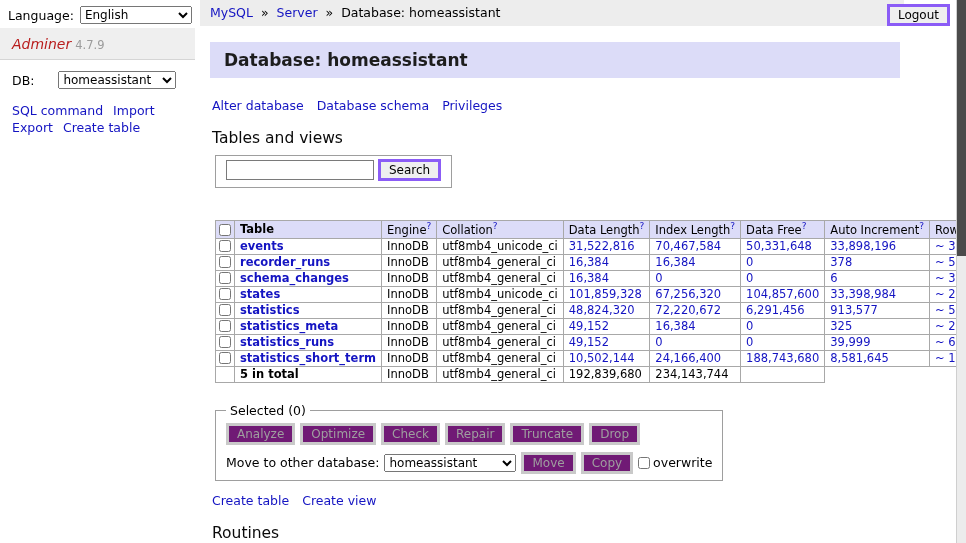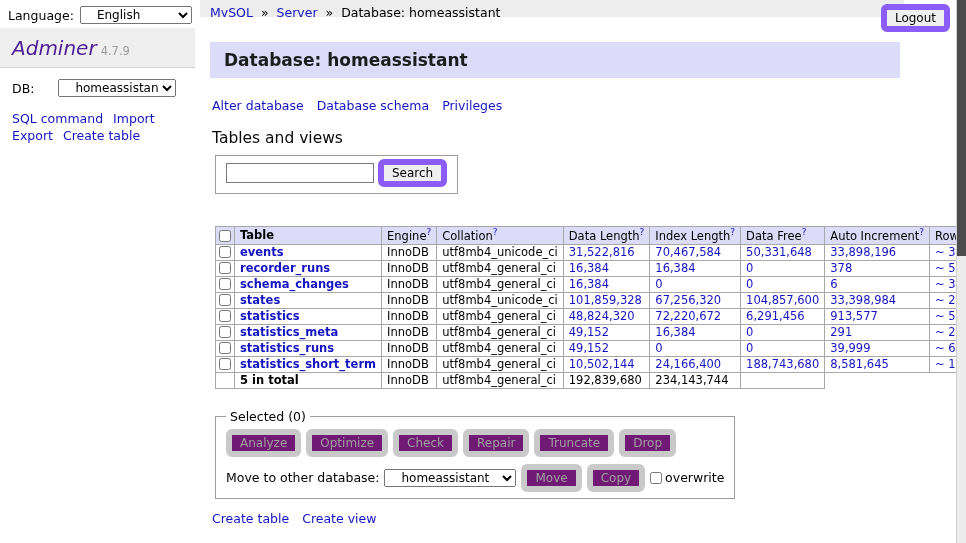--- a/index.html
+++ b/index.html
@@ -3,42 +3,42 @@
 <meta charset="utf-8">
 <style>
   html,body{margin:0;padding:0;}
   body{
     width:966px;height:543px;overflow:hidden;position:relative;
     background:#fff;color:#000;
     font-family:"DejaVu Sans","Liberation Sans",sans-serif;font-size:13px;
   }
   a{color:#1414c2;text-decoration:none;cursor:pointer;}
   p{margin:0;}
-  select{font-size:12px;font-family:inherit;padding-left:12px;}
+  select{font-size:12px;font-family:inherit;}
   .btn{
     font-size:12px;font-family:inherit;padding:1px 8px;background:#efefef;
-    border:6px solid #8b5cf6;border-radius:6px;color:#000;
+    border:3px solid #8b5cf6;border-radius:0;color:#000;
   }
   .btn[disabled]{color:#9f9f9f;border-color:#c9c9c9;background:#701a75;}
 
   
   .lang-bar{position:absolute;top:6px;left:8px;display:flex;align-items:center;gap:6px;font-size:12.5px;}
   .lang-bar select{width:112px;}
   .logout-btn{position:absolute;top:4px;right:16px;}
   .breadcrumb{
-    position:absolute;top:0;left:200px;right:62px;height:17px;line-height:25px;
+    position:absolute;top:0;left:200px;right:62px;height:26px;line-height:25px;
     background:#ededed;padding:0 10px;font-size:12.5px;white-space:nowrap;overflow:hidden;
   }
   .breadcrumb .sep{color:#000;margin:0 4px;}
   .breadcrumb .current{color:#000;}
 
   
   .sidebar{position:absolute;top:28px;left:0;width:195px;}
   .sidebar-h1{background:#efefef;border-bottom:1px solid #d5d5d5;padding:8px 12px 7px;}
-  .app-name{font-style:italic;font-size:20px;color:#4c1d95;}
+  .app-name{font-style:italic;font-size:14px;color:#b91c1c;}
   .app-version{font-size:11.5px;color:#9b9b9b;margin-left:4px;}
   .db-row{padding:11px 12px 0;display:flex;gap:24px;align-items:center;font-size:12.5px;}
   .db-row select{width:118px;}
   .side-actions{padding:13px 12px 0;font-size:12.5px;line-height:17px;}
   .side-actions a{margin-right:10px;}
   .table-list{padding:11px 12px 10px;border-bottom:1px solid #ccc;}
   .table-list a{display:block;font-size:12px;line-height:13.5px;white-space:nowrap;}
 
   
   .main{position:absolute;top:28px;left:210px;width:700px;}
@@ -226,21 +226,21 @@
 
       </tr>
         <tr>
         <td class="c-check"><input type="checkbox" style=""></td>
         <th><a href="#">statistics_meta</a></th>
         <td>InnoDB</td>
         <td>utf8mb4_general_ci</td>
         <td class="num">49,152</td>
         <td class="num">16,384</td>
         <td class="num">0</td>
-        <td class="num">291</td>
+        <td class="num">325</td>
         <td class="num">~ 244</td>
 
       </tr>
         <tr>
         <td class="c-check"><input type="checkbox" style=""></td>
         <th><a href="#">statistics_runs</a></th>
         <td>InnoDB</td>
         <td>utf8mb4_general_ci</td>
         <td class="num">49,152</td>
         <td class="num">0</td>

